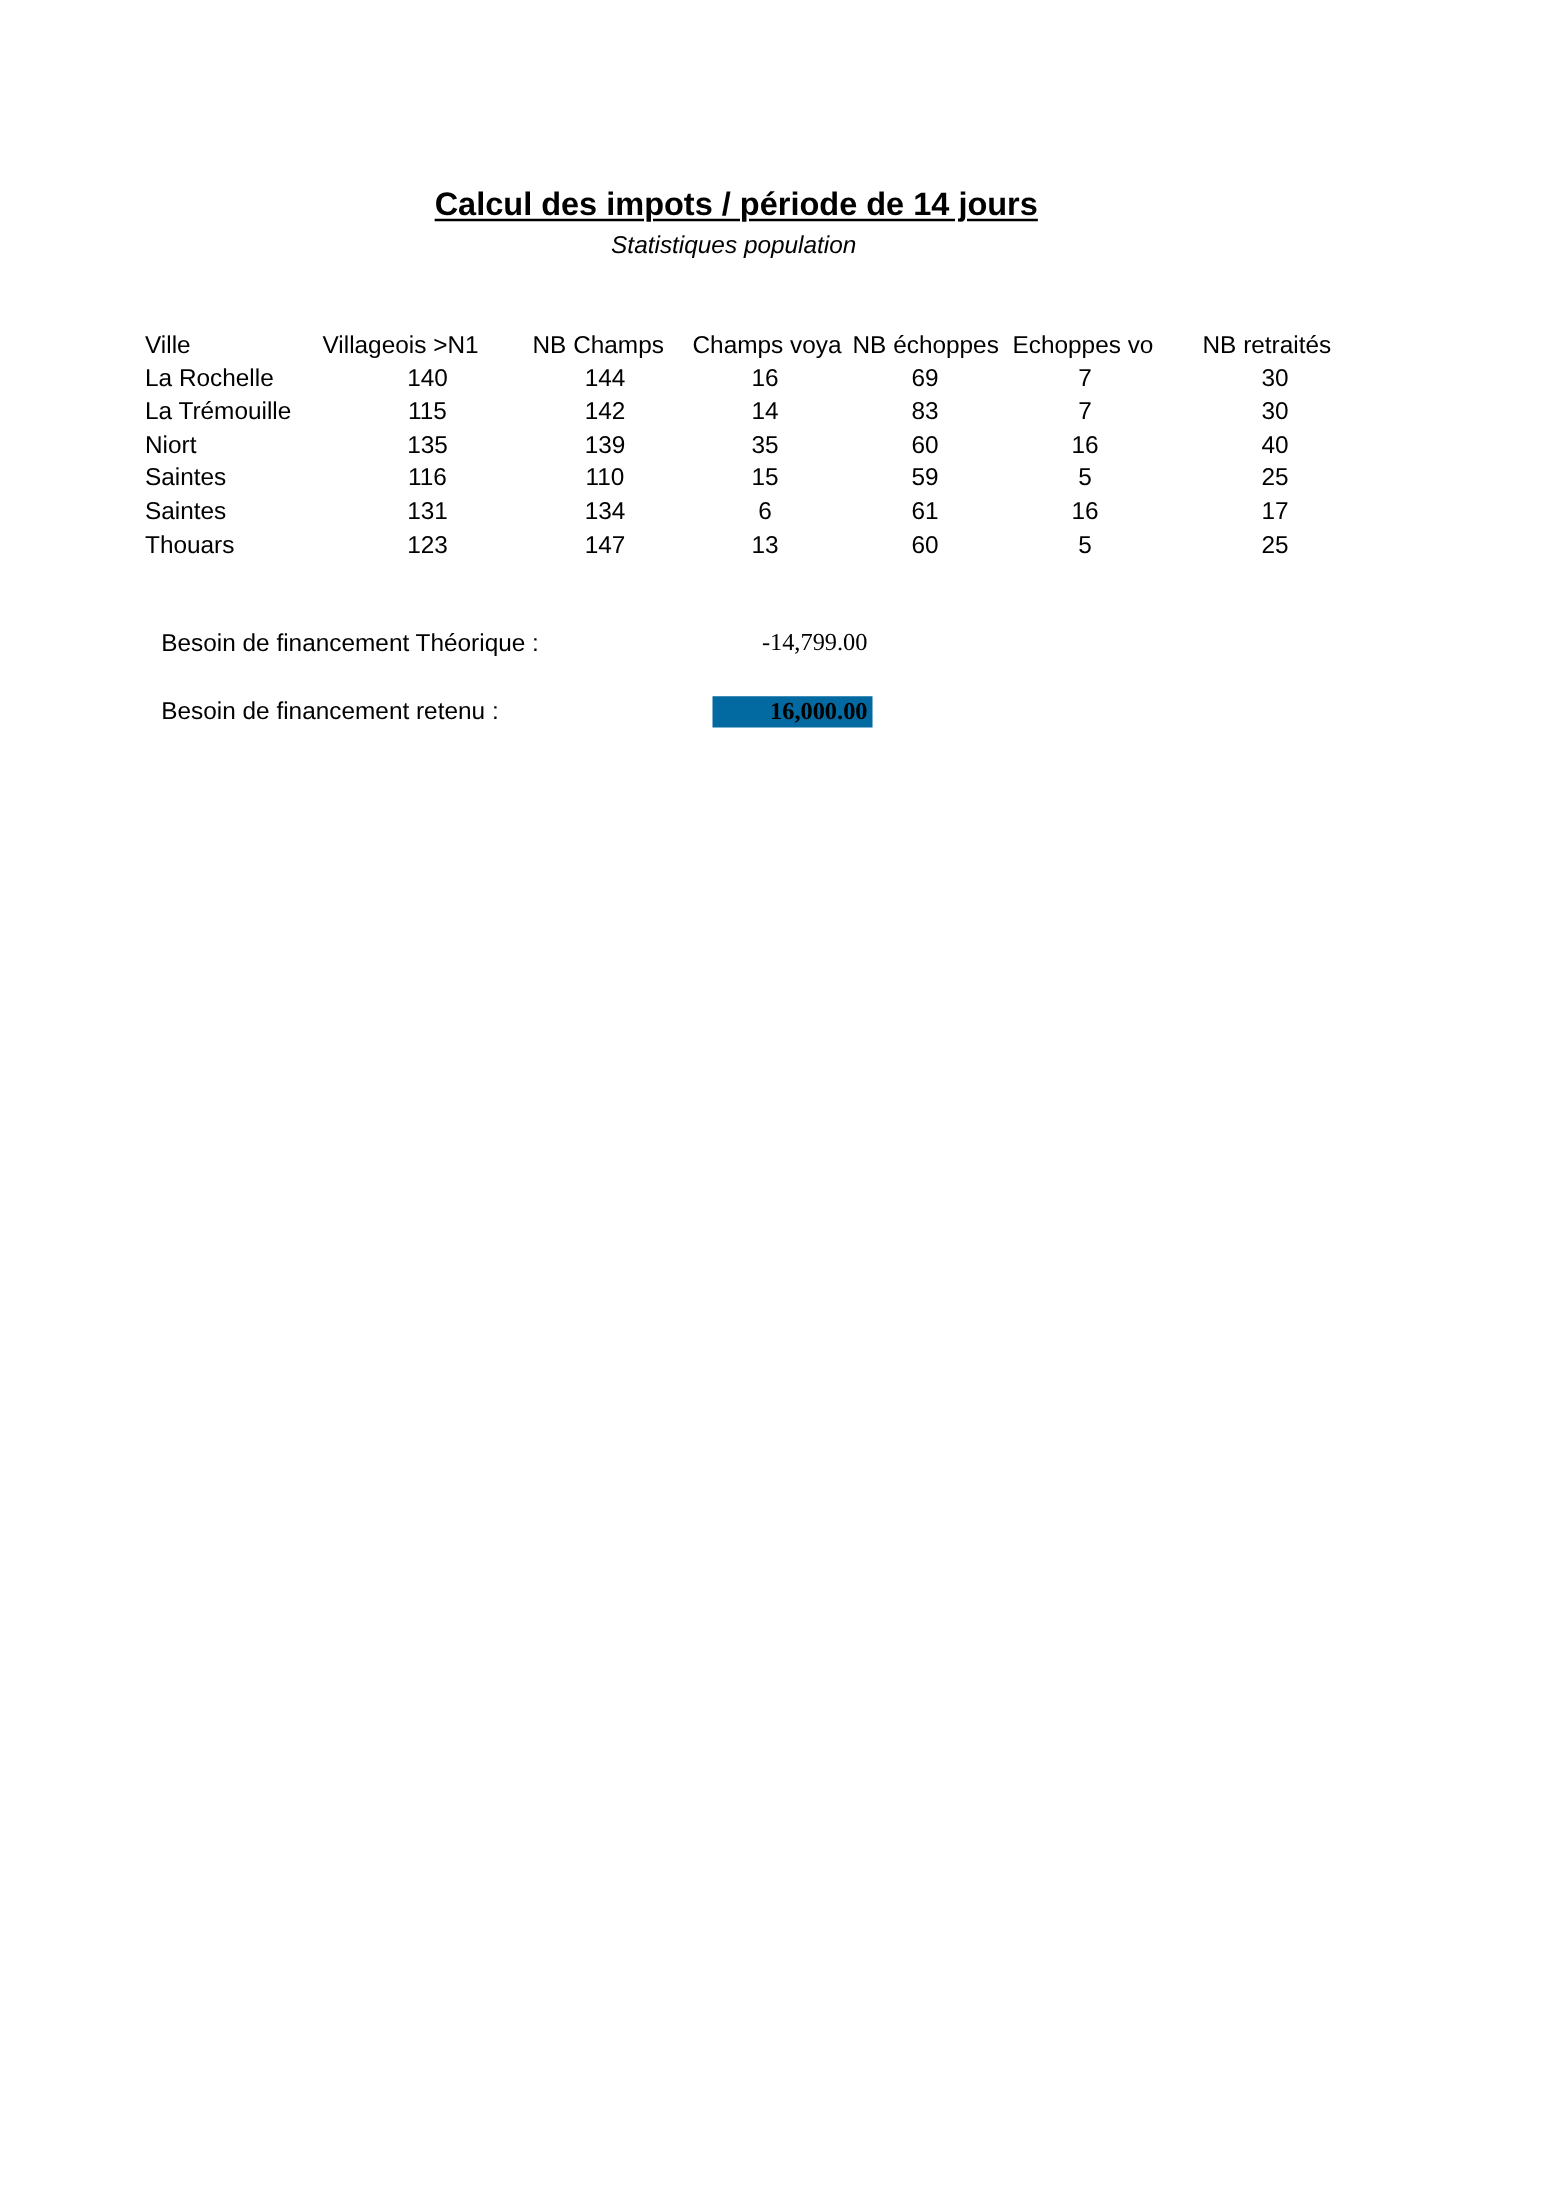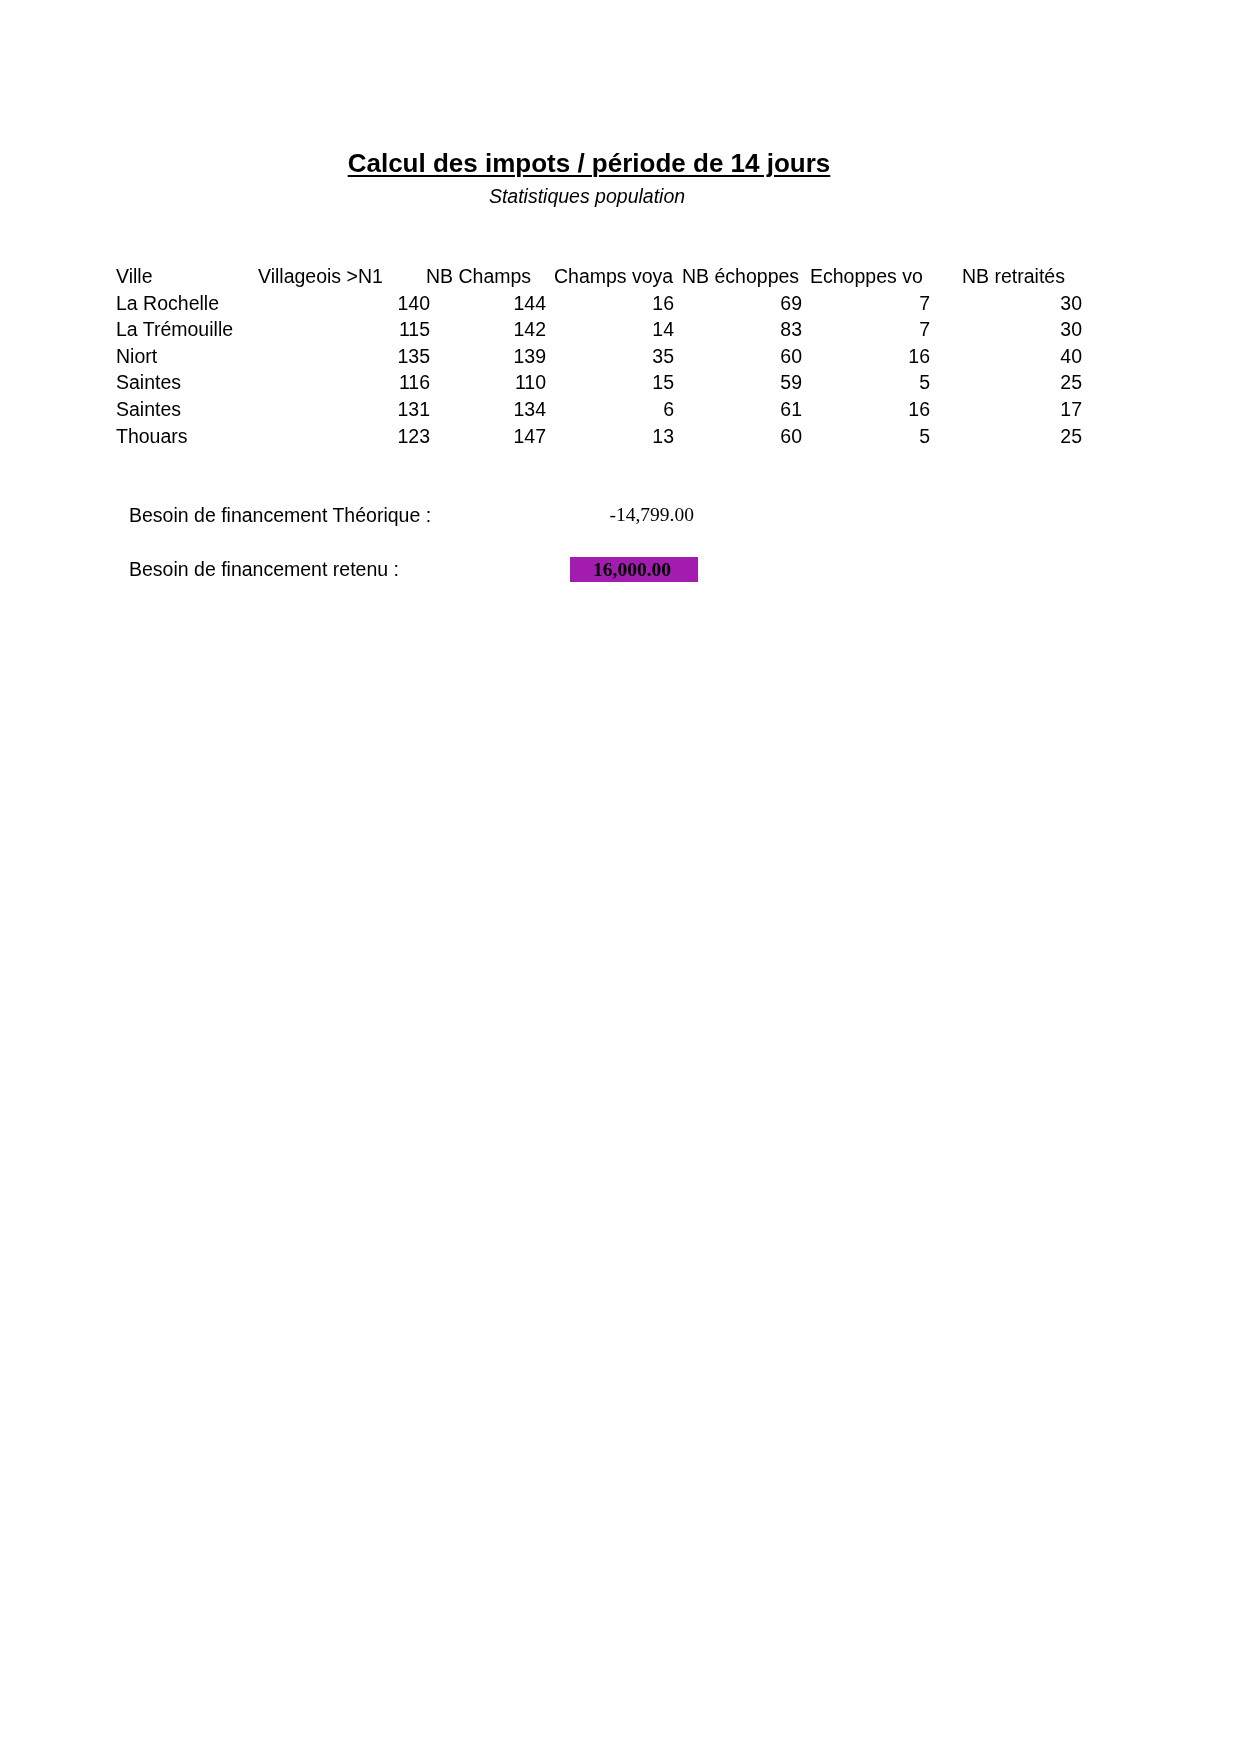--- a/index.html
+++ b/index.html
@@ -54,21 +54,21 @@
       position: absolute;
       top: 0;
       height: 26.6px;
       line-height: 26.6px;
       font-size: 19.5px;
       overflow: hidden;
       white-space: nowrap;
       box-sizing: border-box;
     }
     .cell.txt { text-align: left; padding-left: 4px; }
-    .cell.num { text-align: right; padding-right: 4px; }
+    .cell.num { text-align: center; padding-right: 4px; }
     
     .c0 { left: 0px;   width: 130px; }
     .c1 { left: 130px; width: 180px; margin-left: 12px; }
     .c2 { left: 310px; width: 128px; }
     .c3 { left: 438px; width: 128px; }
     .c4 { left: 566px; width: 128px; }
     .c5 { left: 694px; width: 128px; }
     .c6 { left: 846px; width: 128px; }
     
     .hdr .cell { overflow: hidden; }
@@ -188,15 +188,15 @@
 
   <div class="row">
     <div class="label-wide">Besoin de financement Théorique :</div>
     <div class="fin-value">-14,799.00</div>
   </div>
 
   <div class="gap"></div>
 
   <div class="row">
     <div class="label-wide">Besoin de financement retenu :</div>
-    <div class="fin-value highlight" id="retained-value" style="background: #a21caf; text-align: center;">16,000.00</div>
+    <div class="fin-value highlight" id="retained-value" style="background: #0369a1;">16,000.00</div>
   </div>
 </div>
 
 </body></html>

